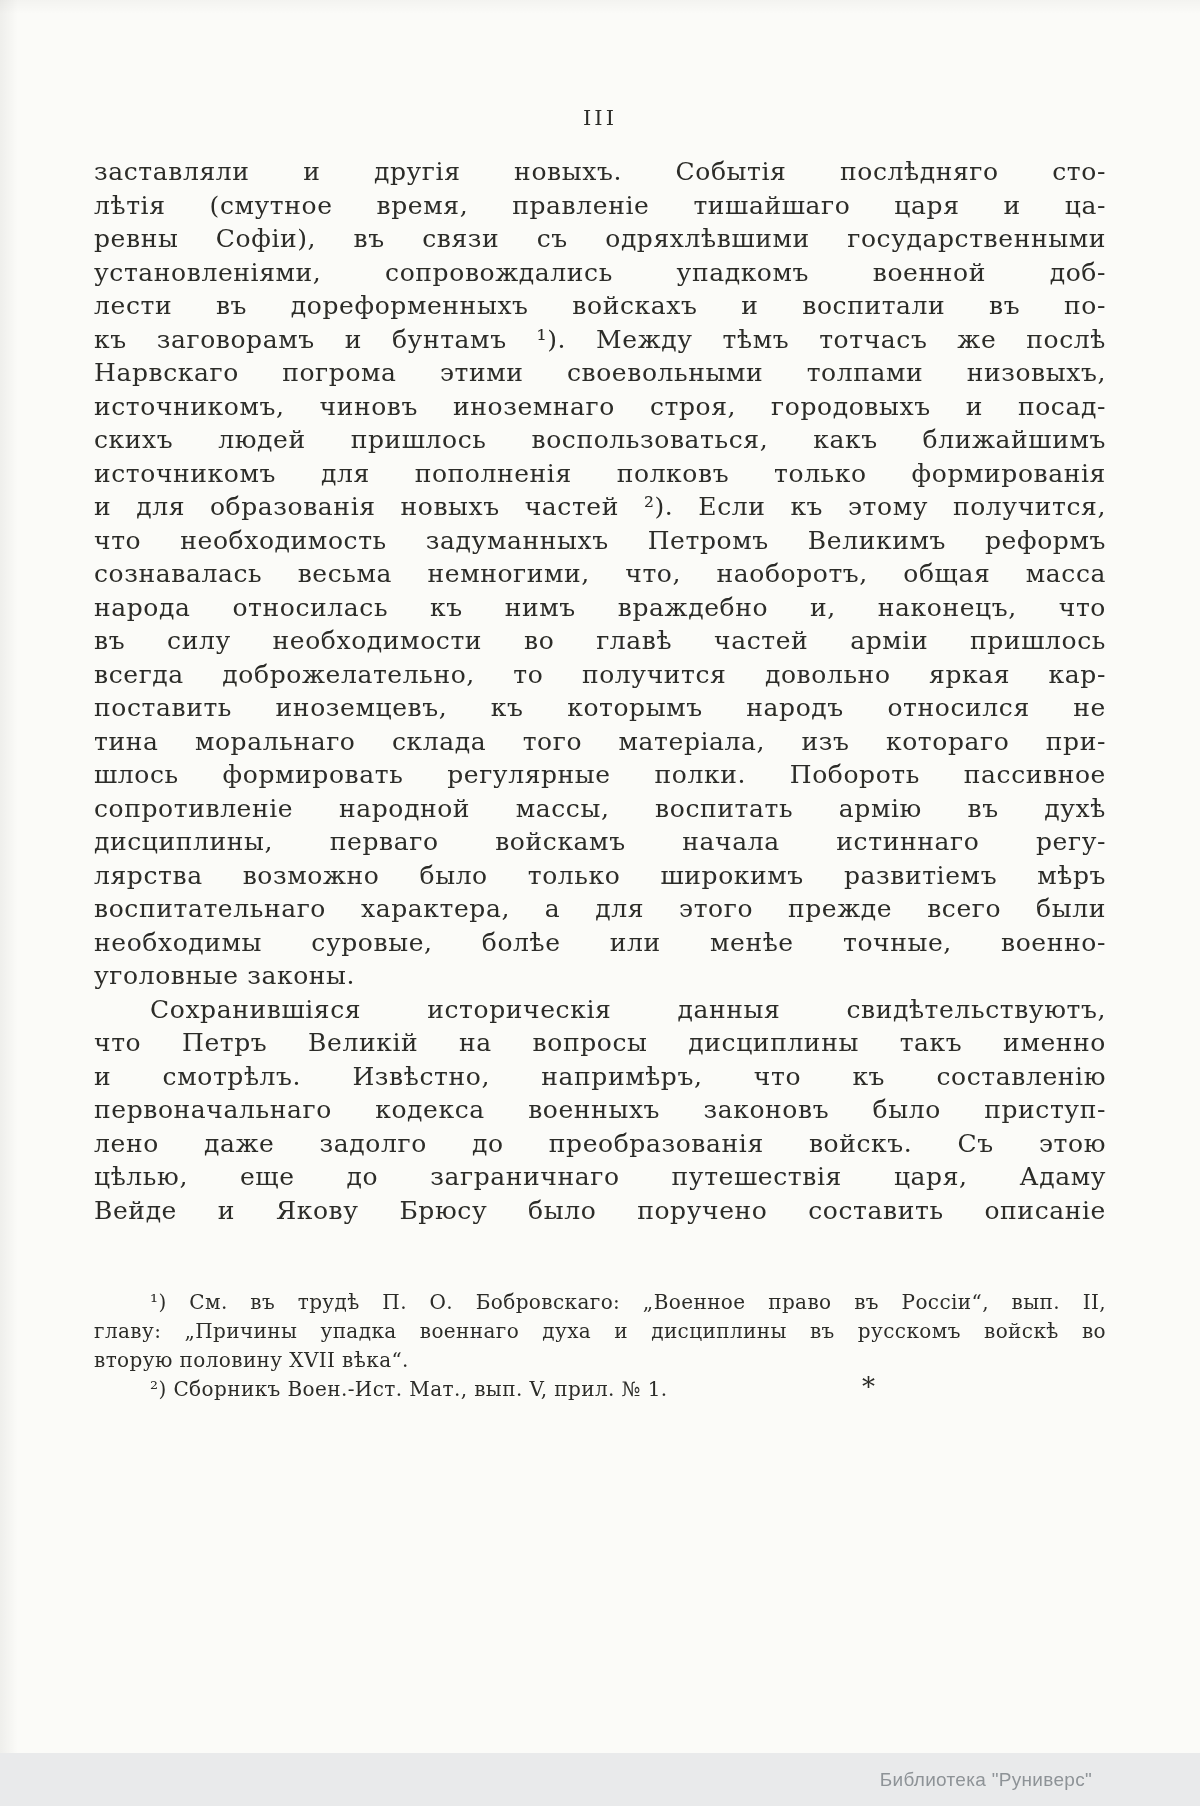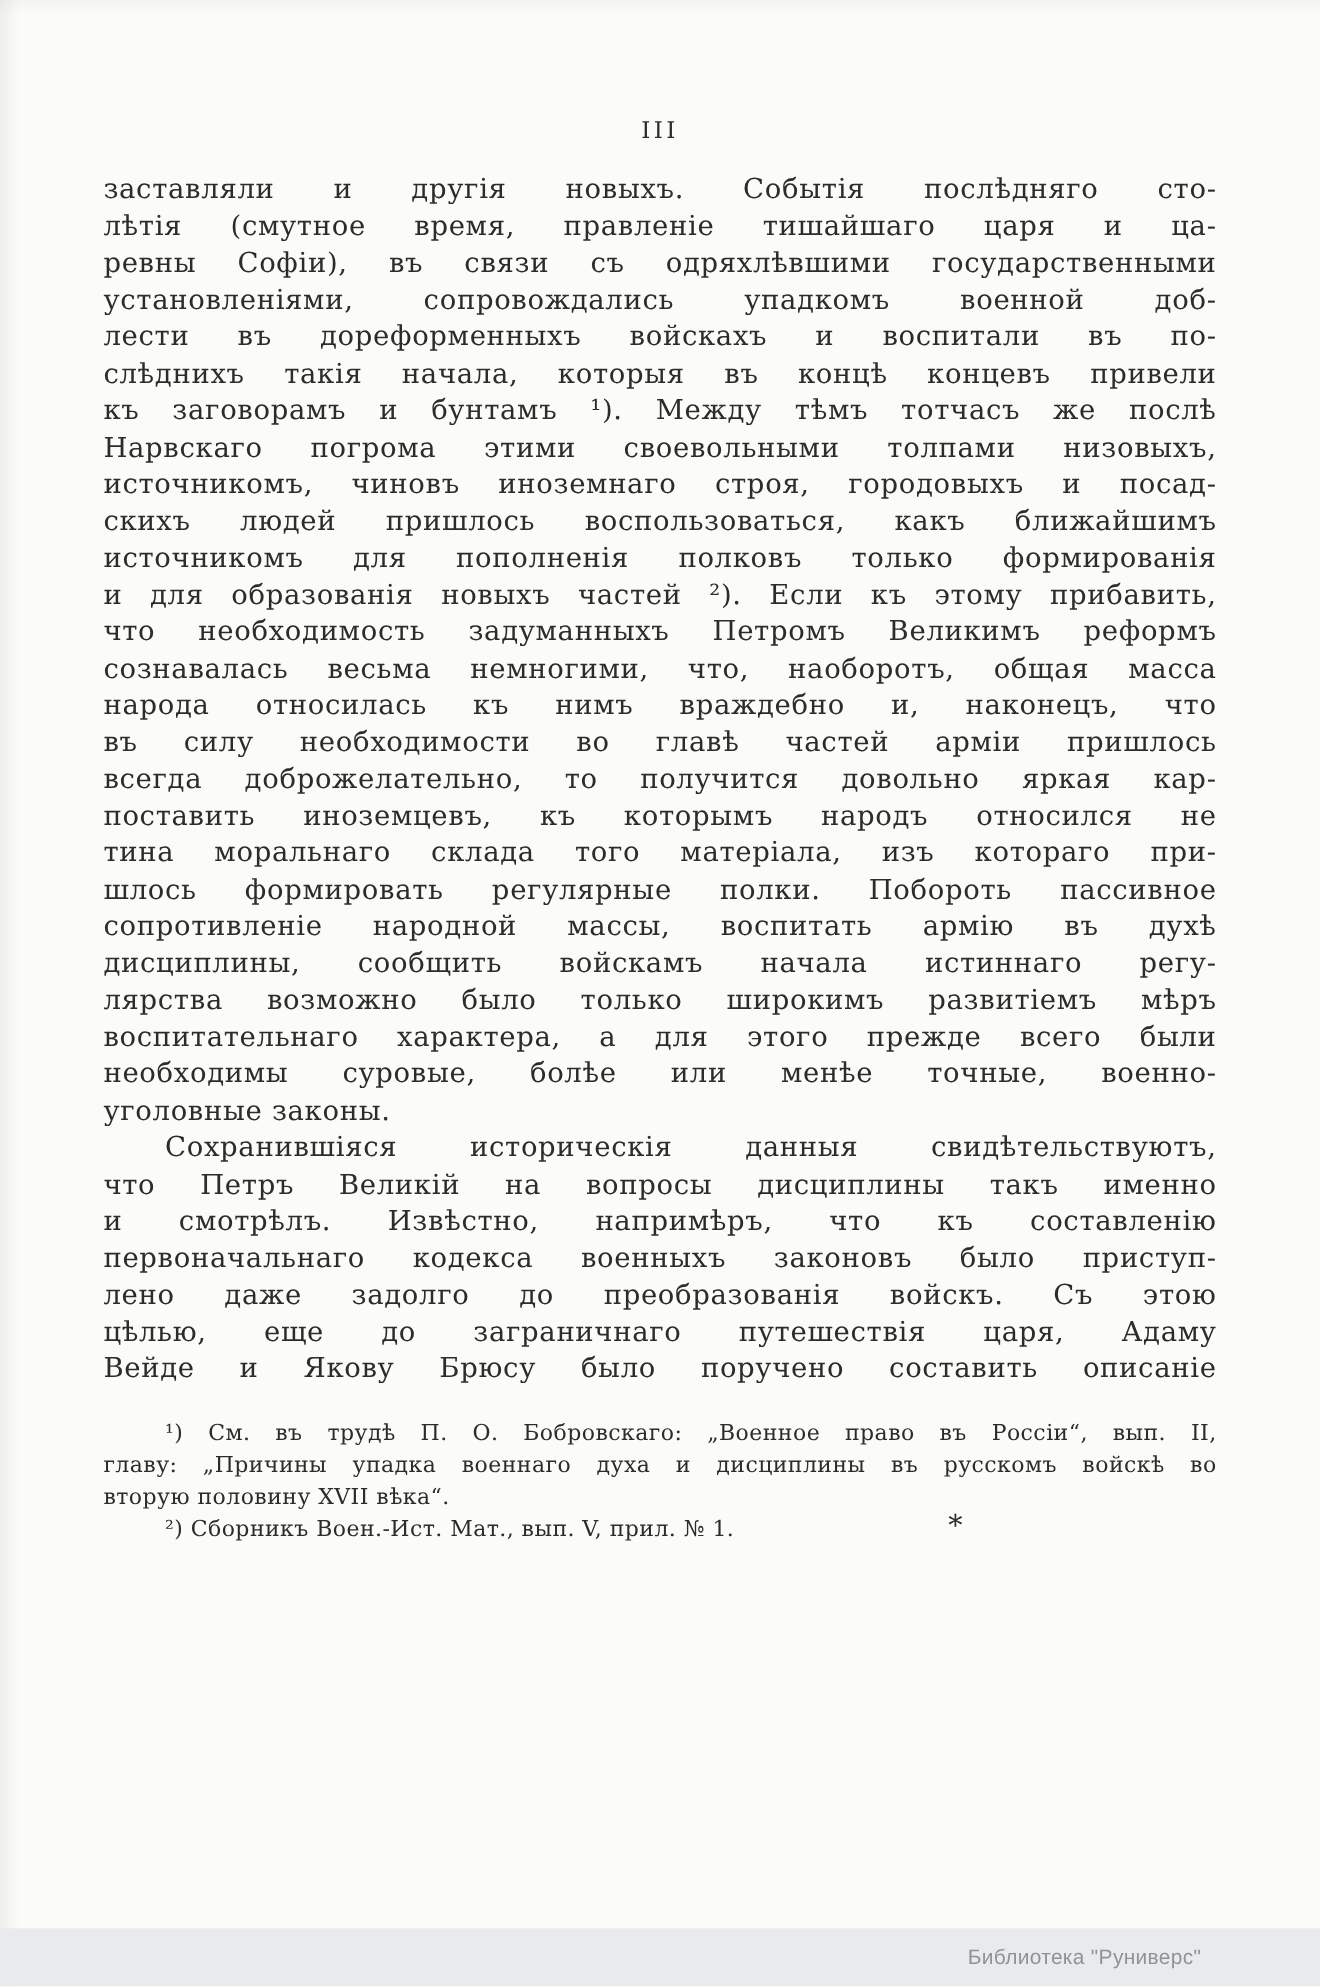--- a/index.html
+++ b/index.html
@@ -95,37 +95,36 @@
 
   <div class="page-number">III</div>
 
   <div class="body-text">
       <div class="paragraph">
         <div class="line">заставляли и другія новыхъ. Событія послѣдняго сто-</div>
         <div class="line">лѣтія (смутное время, правленіе тишайшаго царя и ца-</div>
         <div class="line">ревны Софіи), въ связи съ одряхлѣвшими государственными</div>
         <div class="line">установленіями, сопровождались упадкомъ военной доб-</div>
         <div class="line">лести въ дореформенныхъ войскахъ и воспитали въ по-</div>
-        <div class="line">слѣднихъ такія начала, которыя въ концѣ концевъ привели</div>
         <div class="line">къ заговорамъ и бунтамъ ¹). Между тѣмъ тотчасъ же послѣ</div>
         <div class="line">Нарвскаго погрома этими своевольными толпами низовыхъ,</div>
         <div class="line">источникомъ, чиновъ иноземнаго строя, городовыхъ и посад-</div>
         <div class="line">скихъ людей пришлось воспользоваться, какъ ближайшимъ</div>
         <div class="line">источникомъ для пополненія полковъ только формированія</div>
-        <div class="line">и для образованія новыхъ частей ²). Если къ этому прибавить,</div>
+        <div class="line">и для образованія новыхъ частей ²). Если къ этому получится,</div>
         <div class="line">что необходимость задуманныхъ Петромъ Великимъ реформъ</div>
         <div class="line">сознавалась весьма немногими, что, наоборотъ, общая масса</div>
         <div class="line">народа относилась къ нимъ враждебно и, наконецъ, что</div>
         <div class="line">въ силу необходимости во главѣ частей арміи пришлось</div>
         <div class="line">всегда доброжелательно, то получится довольно яркая кар-</div>
         <div class="line">поставить иноземцевъ, къ которымъ народъ относился не</div>
         <div class="line">тина моральнаго склада того матеріала, изъ котораго при-</div>
         <div class="line">шлось формировать регулярные полки. Побороть пассивное</div>
         <div class="line">сопротивленіе народной массы, воспитать армію въ духѣ</div>
-        <div class="line">дисциплины, сообщить войскамъ начала истиннаго регу-</div>
+        <div class="line">дисциплины, перваго войскамъ начала истиннаго регу-</div>
         <div class="line">лярства возможно было только широкимъ развитіемъ мѣръ</div>
         <div class="line">воспитательнаго характера, а для этого прежде всего были</div>
         <div class="line">необходимы суровые, болѣе или менѣе точные, военно-</div>
         <div class="line last">уголовные законы.</div>
       </div>
       <div class="paragraph">
         <div class="line indent">Сохранившіяся историческія данныя свидѣтельствуютъ,</div>
         <div class="line">что Петръ Великій на вопросы дисциплины такъ именно</div>
         <div class="line">и смотрѣлъ. Извѣстно, напримѣръ, что къ составленію</div>
         <div class="line">первоначальнаго кодекса военныхъ законовъ было приступ-</div>

